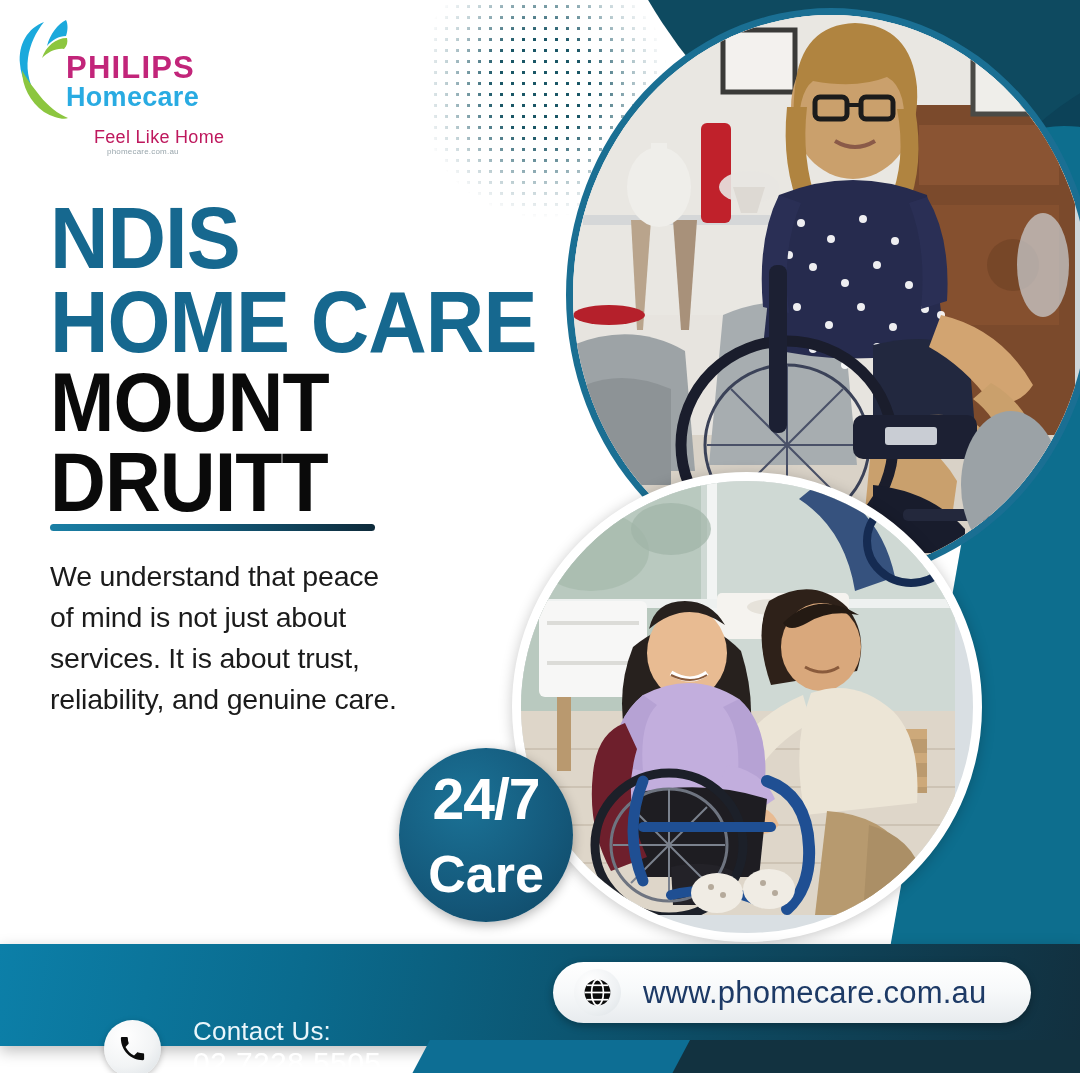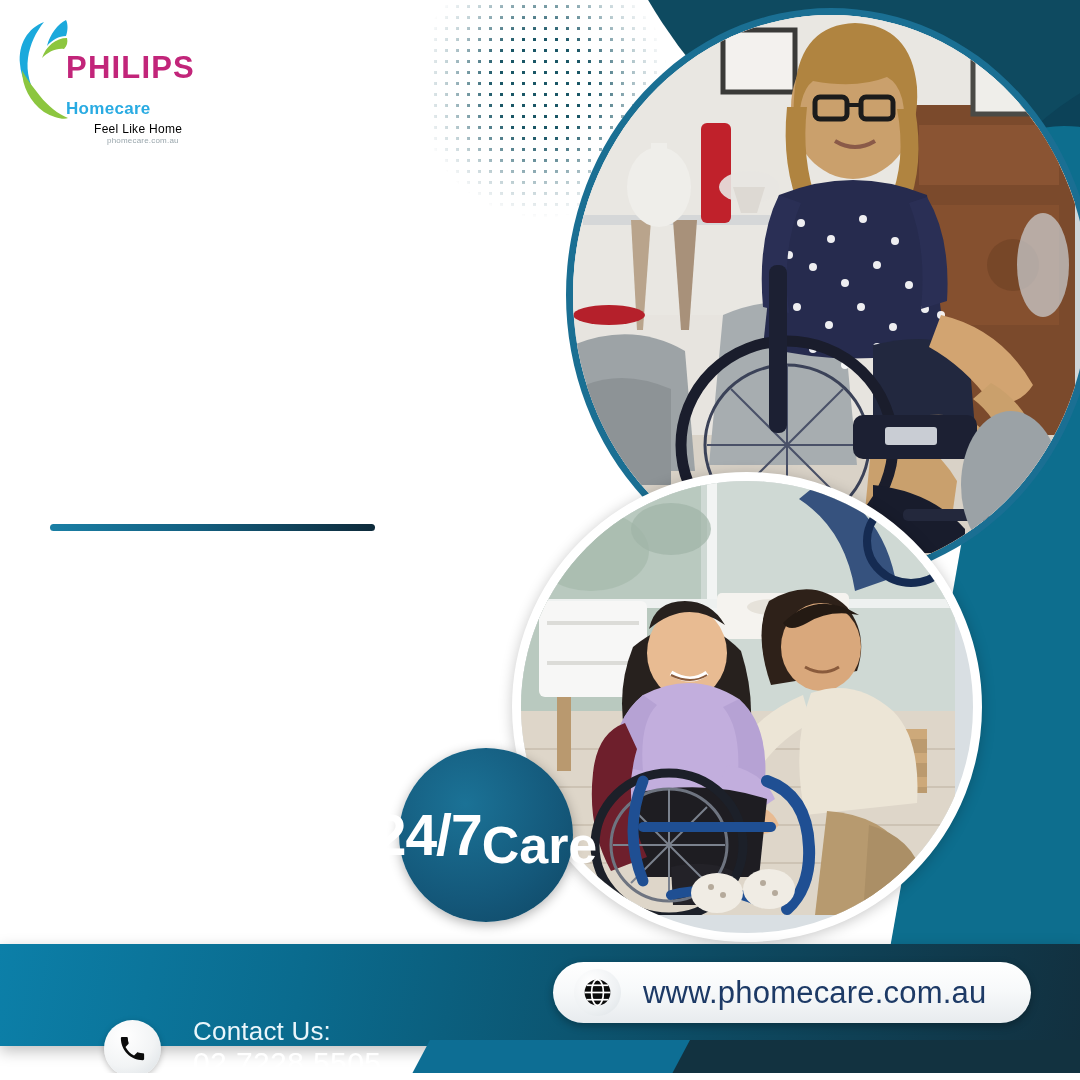--- a/index.html
+++ b/index.html
@@ -36,22 +36,22 @@
     -webkit-mask-image:radial-gradient(ellipse 55% 60% at 45% 40%, #000 35%, rgba(0,0,0,.25) 72%, transparent 92%);
             mask-image:radial-gradient(ellipse 55% 60% at 45% 40%, #000 35%, rgba(0,0,0,.25) 72%, transparent 92%);
     opacity:.95;
   }
 
   
   .logo{position:absolute;left:14px;top:14px;width:300px;height:120px;}
   .logo svg{position:absolute;left:0;top:0;}
   .logo-words{position:absolute;left:52px;top:38px;line-height:1;}
   .logo-philips{font-size:31px;font-weight:bold;color:#c2257a;letter-spacing:1.2px;}
-  .logo-homecare{font-size:17px;font-weight:bold;color:#29abe2;letter-spacing:.3px;margin-top:17px;}
-  .logo-tag{font-size:12px;color:#000000;margin-top:6px;margin-left:28px;letter-spacing:.3px;}
+  .logo-homecare{font-size:27px;font-weight:bold;color:#29abe2;letter-spacing:.3px;margin-top:1px;}
+  .logo-tag{font-size:18px;color:#be185d;margin-top:17px;margin-left:28px;letter-spacing:.3px;}
   .logo-url{font-size:8px;color:#9aa7ad;margin-top:2px;margin-left:41px;letter-spacing:.2px;}
 
   
   .headline{position:absolute;left:50px;top:196px;width:560px;}
   .hl{
     font-family:"Liberation Sans Narrow","Liberation Sans",sans-serif;
     font-weight:bold;font-size:88px;line-height:.95;letter-spacing:-1px;
     transform:scaleX(.92);transform-origin:left center;margin:0;
   }
   .hl.teal{color:#16688f;}
@@ -71,21 +71,21 @@
   .photo{position:absolute;border-radius:50%;overflow:hidden;}
   .photo svg{display:block;}
   .photo-top{left:566px;top:8px;width:516px;height:560px;border:7px solid #1a6f93;background:#cfd6da;}
   .photo-bottom{left:512px;top:472px;width:452px;height:452px;border:9px solid #ffffff;background:#d9dfe3;
                 box-shadow:0 2px 14px rgba(0,0,0,.22);}
 
   
   .badge{
     position:absolute;left:399px;top:748px;width:174px;height:174px;border-radius:50%;
     background:radial-gradient(circle at 38% 32%,#1b7296 0%,#14587a 60%,#0f4663 100%);
-    display:flex;align-items:center;justify-content:center;
+    display:flex;flex-direction:column;align-items:center;justify-content:center;
     box-shadow:0 3px 12px rgba(0,0,0,.3);
   }
   .badge-top{color:#fff;font-size:57px;font-weight:bold;line-height:1;letter-spacing:-1px;}
   .badge-bot{color:#fff;font-size:52px;font-weight:bold;line-height:1;margin-top:20px;}
 
   
   .footer{
     position:absolute;left:0;top:944px;width:1080px;height:102px;
     background:linear-gradient(100deg,#0c7fa8 0%,#0a6b8e 28%,#0d4a62 66%,#12303f 100%);
     box-shadow:0 5px 14px rgba(0,0,0,.25);
@@ -139,23 +139,29 @@
       <path d="M8 56 C8 72 16 88 30 98 C40 104 50 106 54 104 C44 100 34 92 26 82 C18 72 12 64 8 56 Z" fill="#8CC63F"></path>
     </svg>
     <div class="logo-words">
       <div class="logo-philips">PHILIPS</div>
       <div class="logo-homecare">Homecare</div>
       <div class="logo-tag">Feel Like Home</div>
       <div class="logo-url">phomecare.com.au</div>
     </div>
   </div>
 
+  <div class="headline">
+    <div class="hl teal">NDIS</div>
+    <div class="hl teal">HOME CARE</div>
+    <div class="hl black">MOUNT DRUITT</div>
+  </div>
 
   <div class="rule"></div>
 
+  <div class="body-copy">We understand that peace of mind is not just about services. It is about trust, reliability, and genuine care.</div>
 
   <div class="photo photo-top">
     <svg width="502" height="546" viewBox="0 0 502 546" preserveAspectRatio="xMidYMid slice">
       <rect width="502" height="546" fill="#e7e4df"></rect>
       <rect x="0" y="0" width="502" height="300" fill="#e9e7e2"></rect>
       <rect x="330" y="90" width="172" height="330" fill="#7b4a2c"></rect>
       <rect x="346" y="110" width="140" height="60" fill="#8a5433"></rect>
       <rect x="346" y="190" width="140" height="120" fill="#85502f"></rect>
       <circle cx="440" cy="250" r="26" fill="#6e4125" opacity=".6"></circle>
       <rect x="150" y="15" width="72" height="62" fill="#f3f1ee" stroke="#3a3a38" stroke-width="5"></rect>

